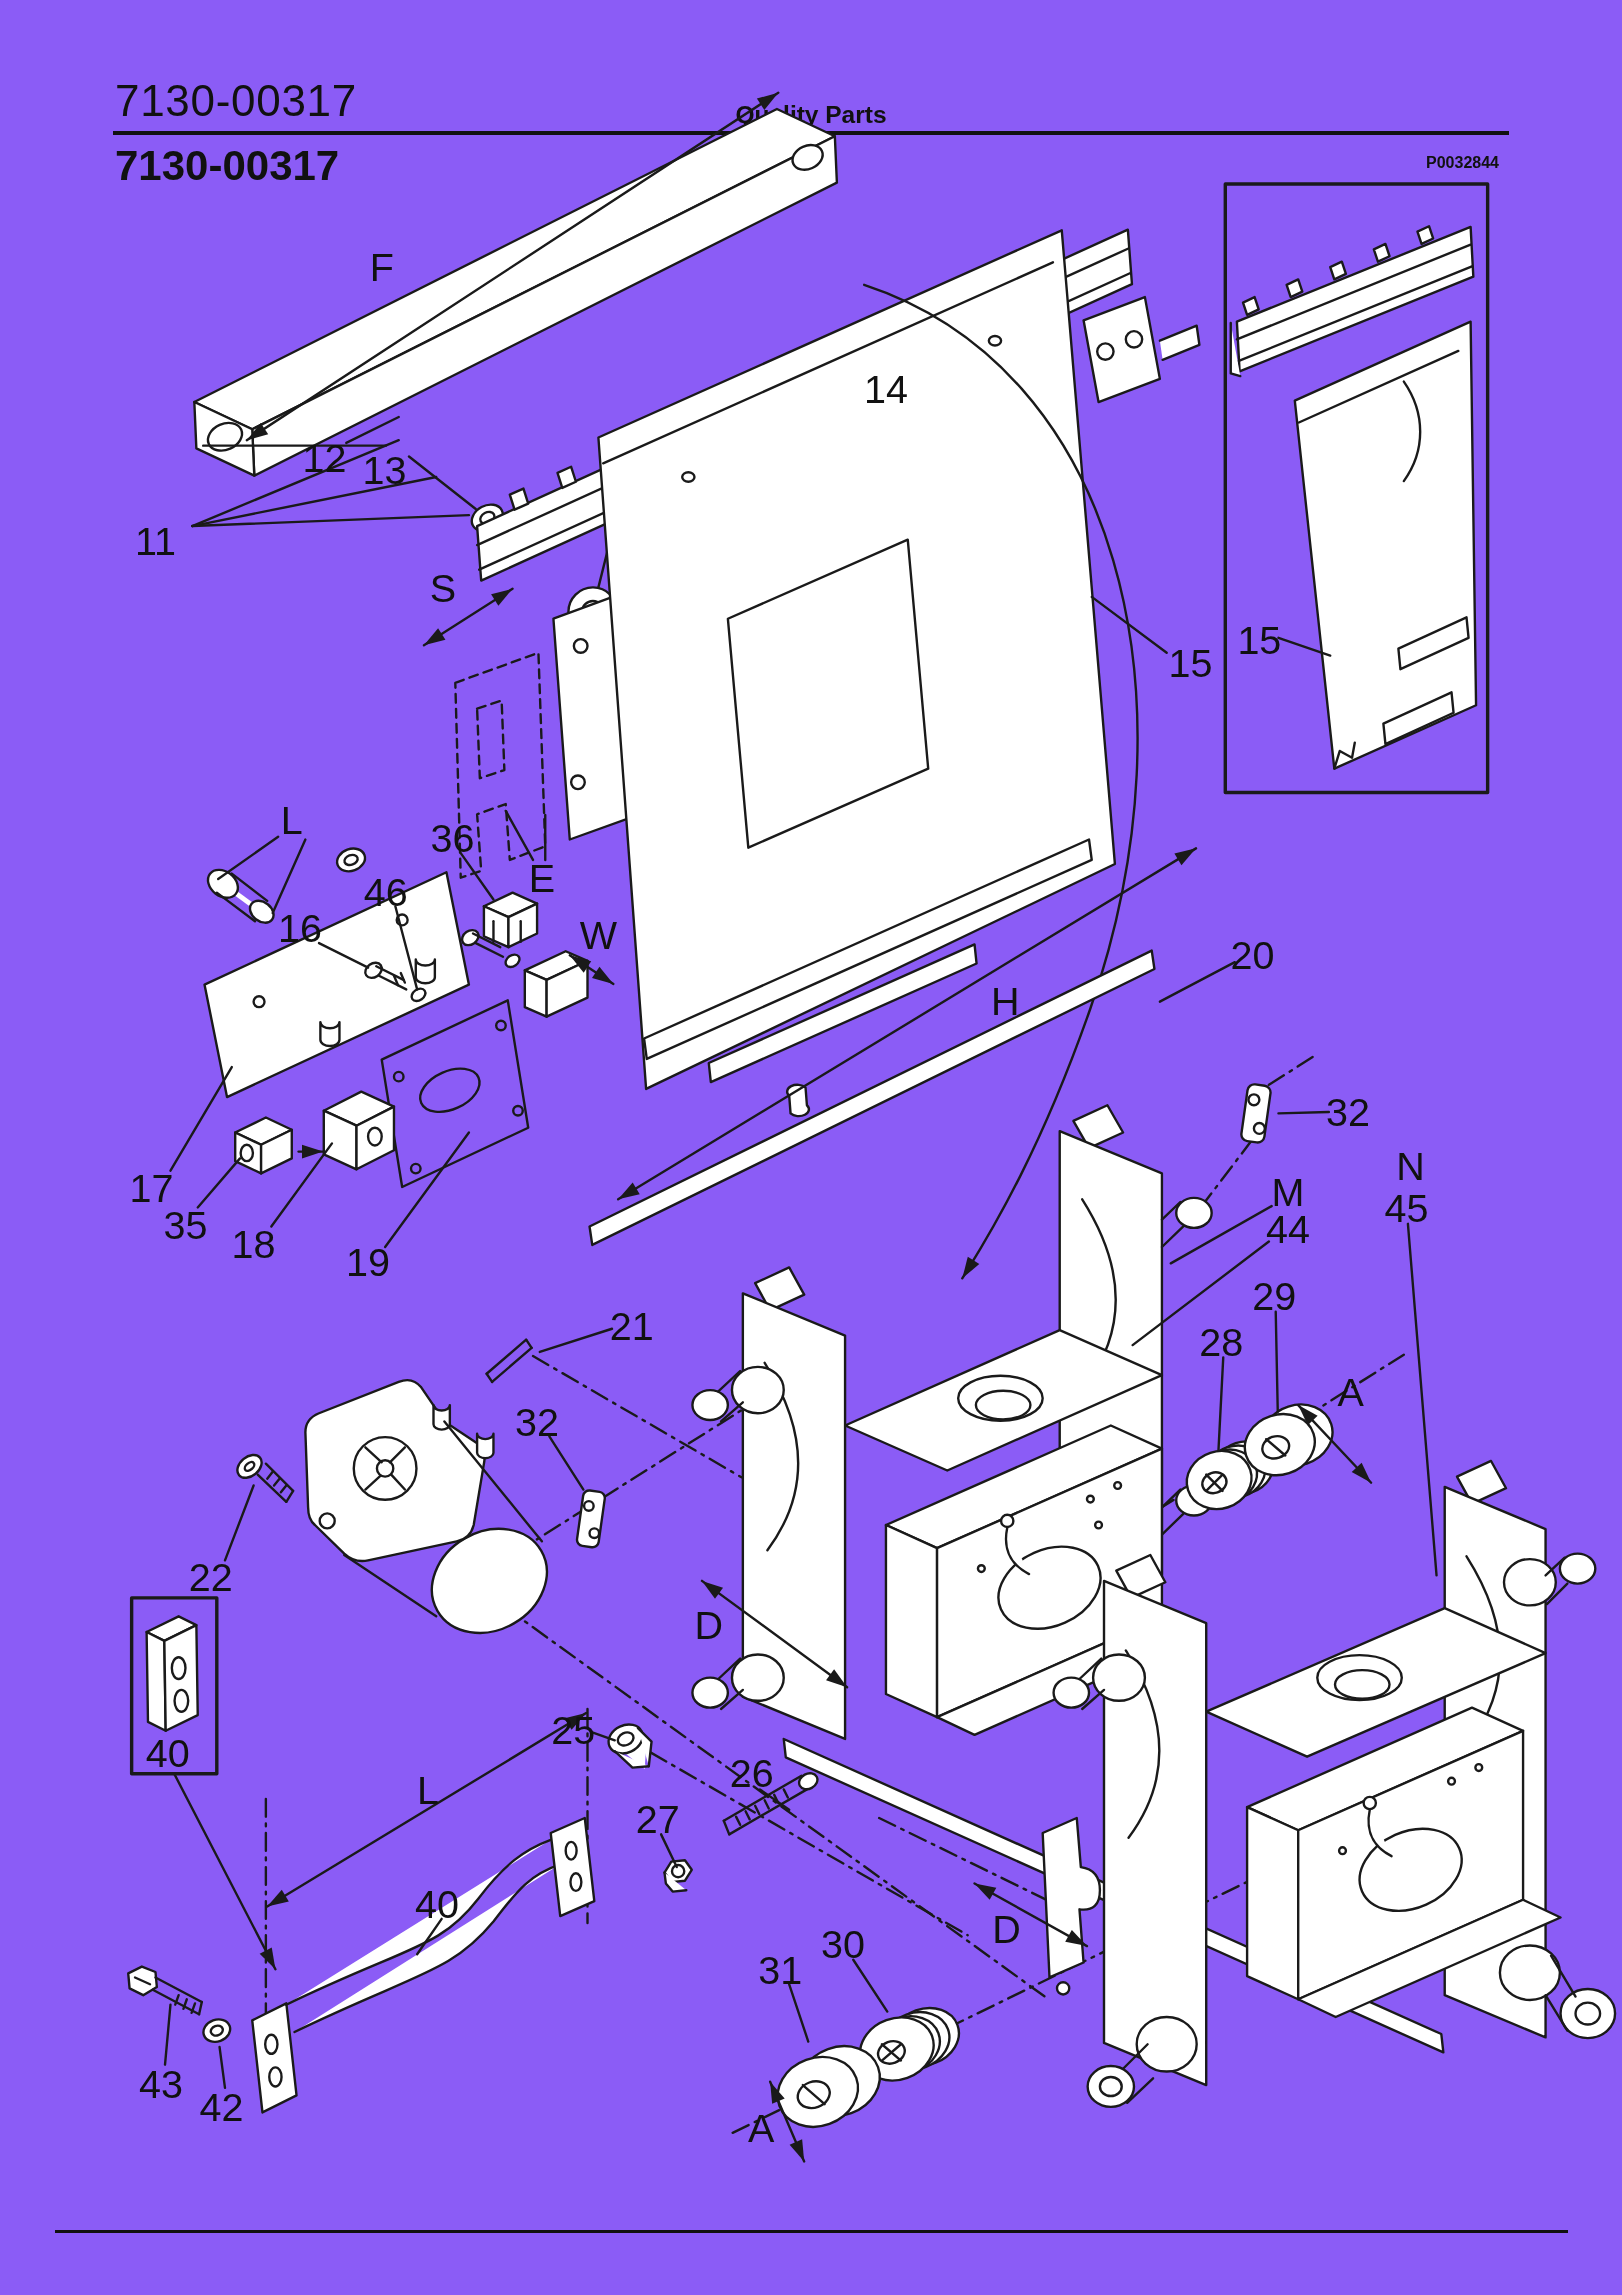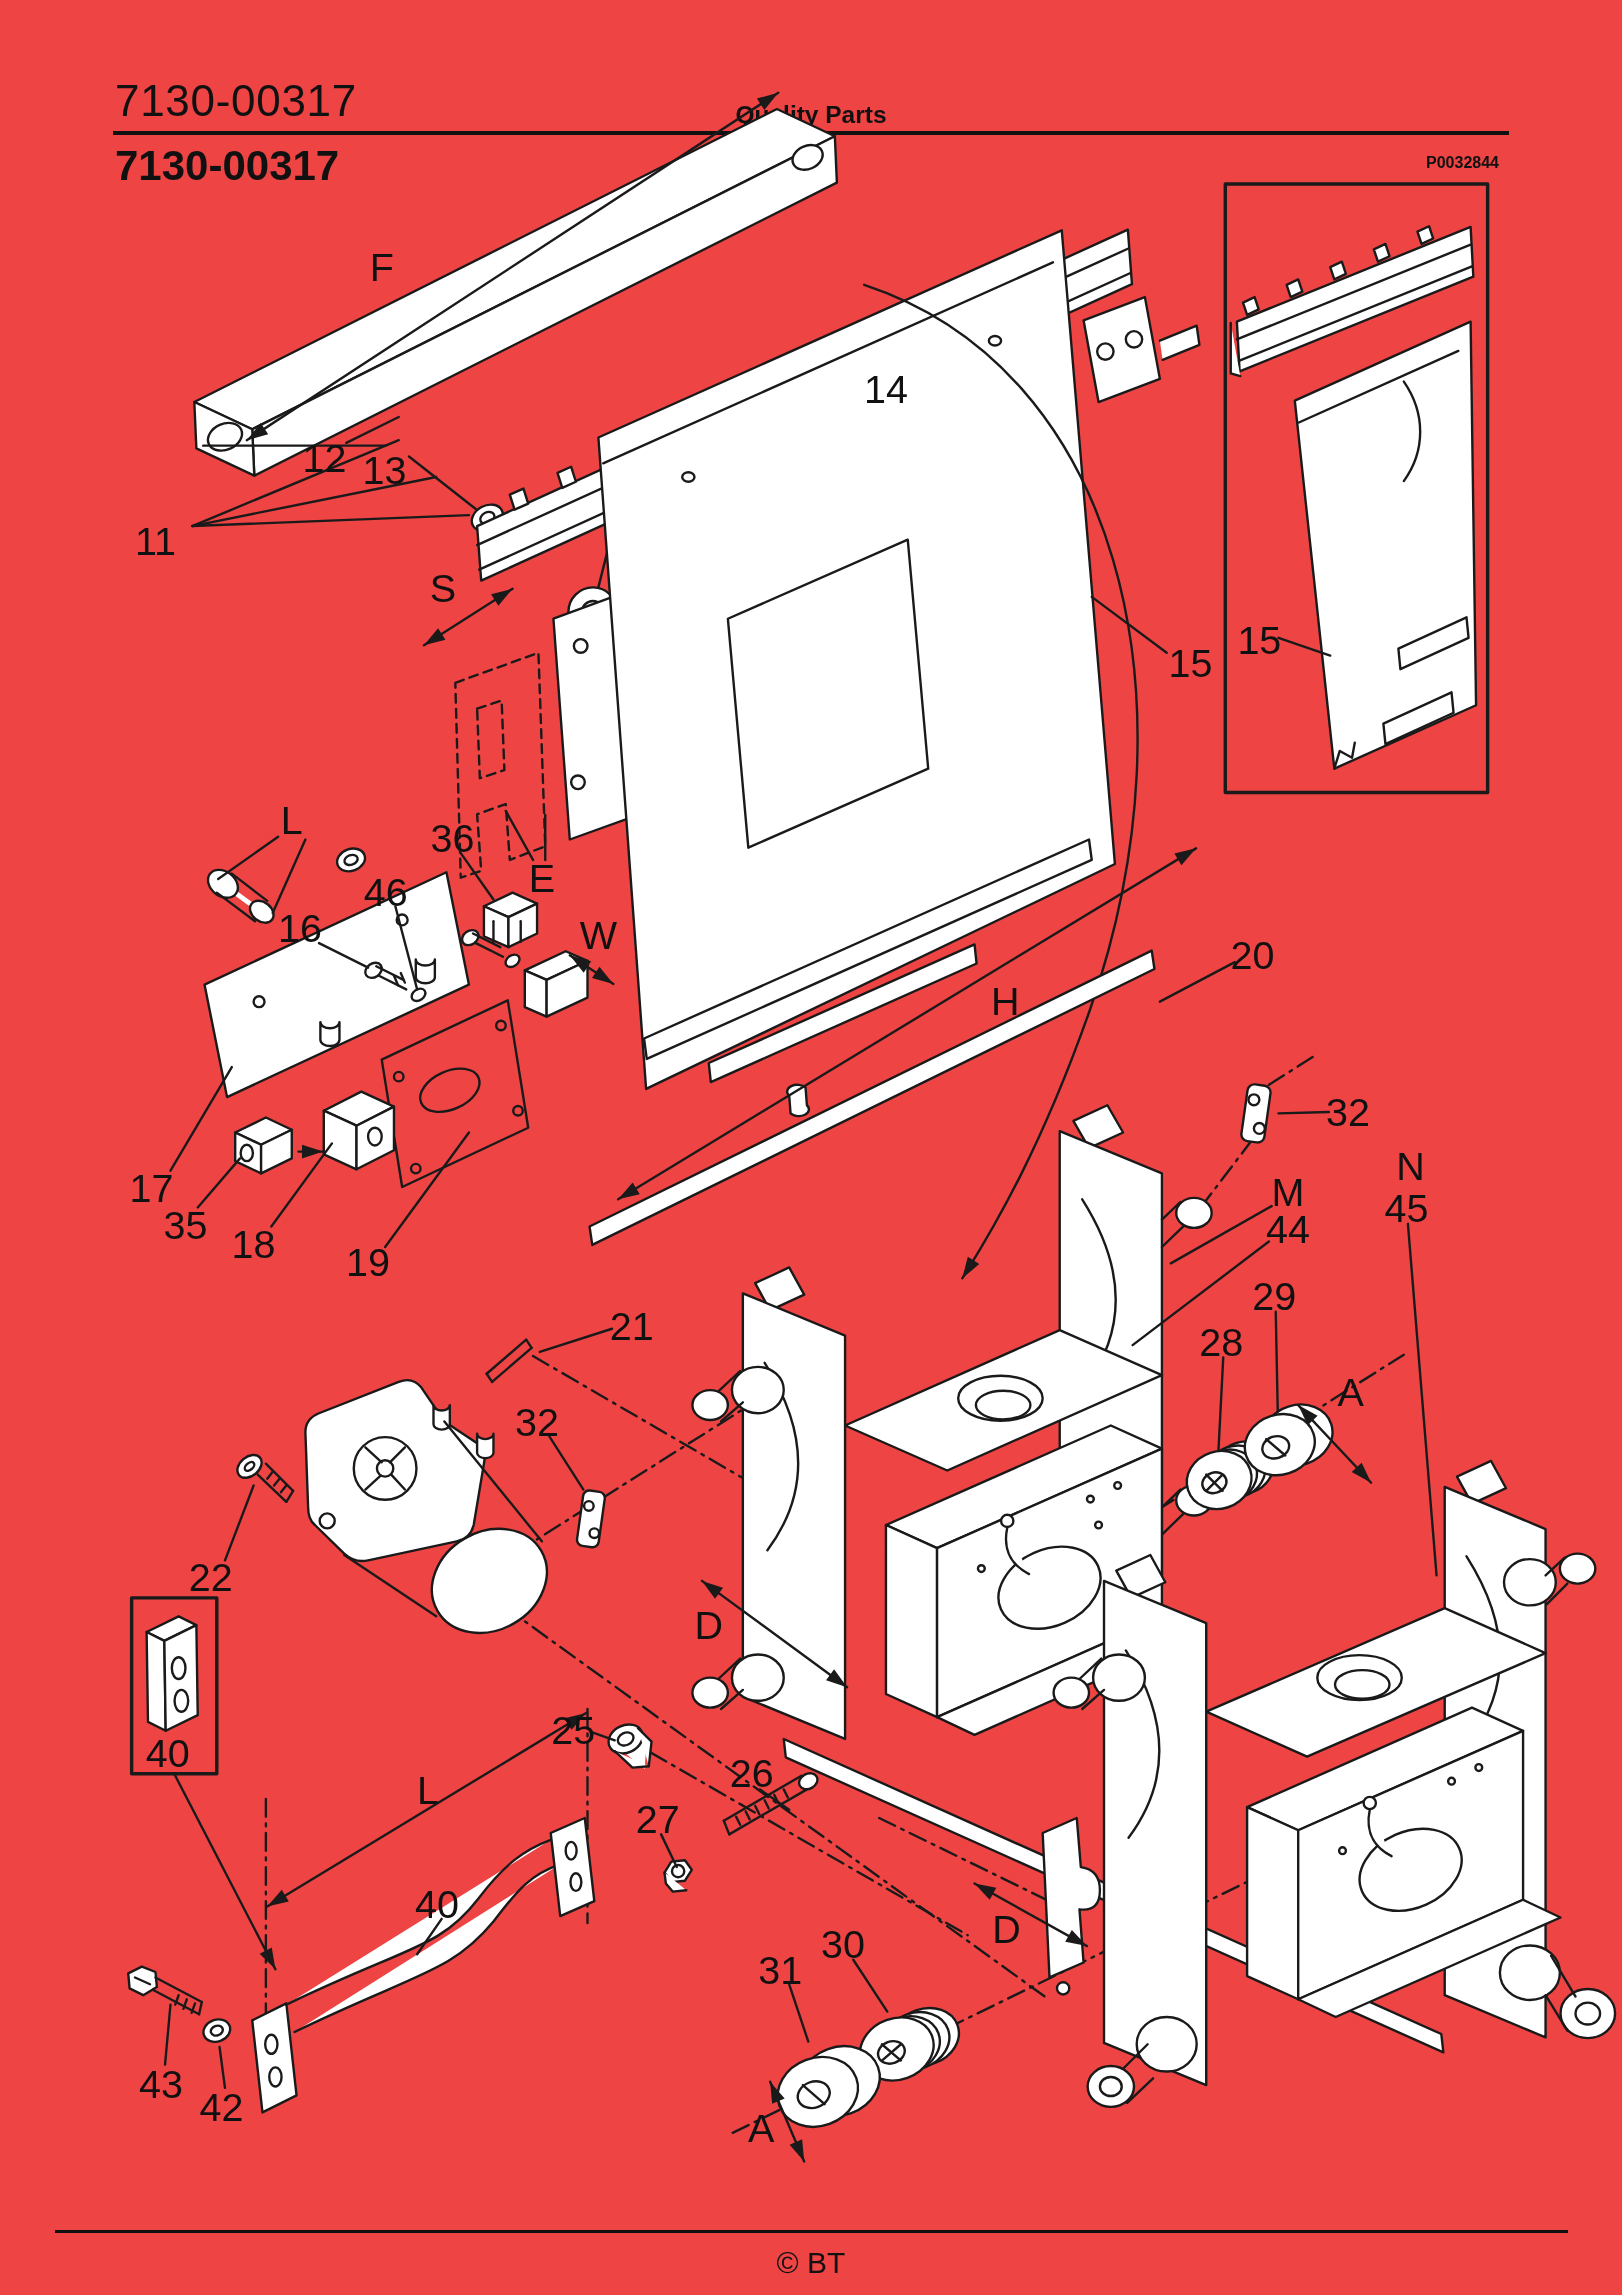--- a/index.html
+++ b/index.html
@@ -1,16 +1,16 @@
 <!DOCTYPE html>
 <html style="font-size:11px"><head>
 <meta charset="utf-8">
 <style>
   html,body{margin:0;padding:0;background:#e8e8e8;}
-  .page{position:relative;width:1622px;height:2295px;background:#ef4444;overflow:hidden;
+  .page{position:relative;width:1622px;height:2295px;background:#8b5cf6;overflow:hidden;
         font-family:"Liberation Sans", sans-serif;color:#111;}
   .hdr-code{position:absolute;left:115px;top:76px;font-size:44px;letter-spacing:0.7px;}
   .hdr-center{position:absolute;left:0;top:101px;width:100%;text-align:center;
               font-size:24.5px;font-weight:bold;}
   .hdr-rule{position:absolute;left:113px;top:131px;width:1396px;height:4.1px;background:#111;}
   .title-code{position:absolute;left:115px;top:142px;font-size:42px;font-weight:bold;}
   .fig-code{position:absolute;left:1348px;top:154px;width:151px;text-align:right;
             font-size:16px;font-weight:bold;}
   .ftr-rule{position:absolute;left:55px;top:2230px;width:1513px;height:3.4px;background:#111;}
   .ftr-brand{position:absolute;left:0;top:2246px;width:100%;text-align:center;font-size:30px;}
@@ -542,15 +542,14 @@
       <text x="1145" y="2912" text-anchor="middle">31</text>
       <text x="1237" y="2874" text-anchor="middle">30</text>
       <text x="1477" y="2852" text-anchor="middle" font-size="66">D</text>
       <text x="1117" y="3143" text-anchor="middle" font-size="66">A</text>
       <text x="236" y="3079" text-anchor="middle">43</text>
       <text x="325" y="3112" text-anchor="middle">42</text>
     </g>
   </svg>
 
   <div class="ftr-rule"></div>
-  <div class="ftr-brand">© BT</div>
 </div>
 
 
 </body></html>

